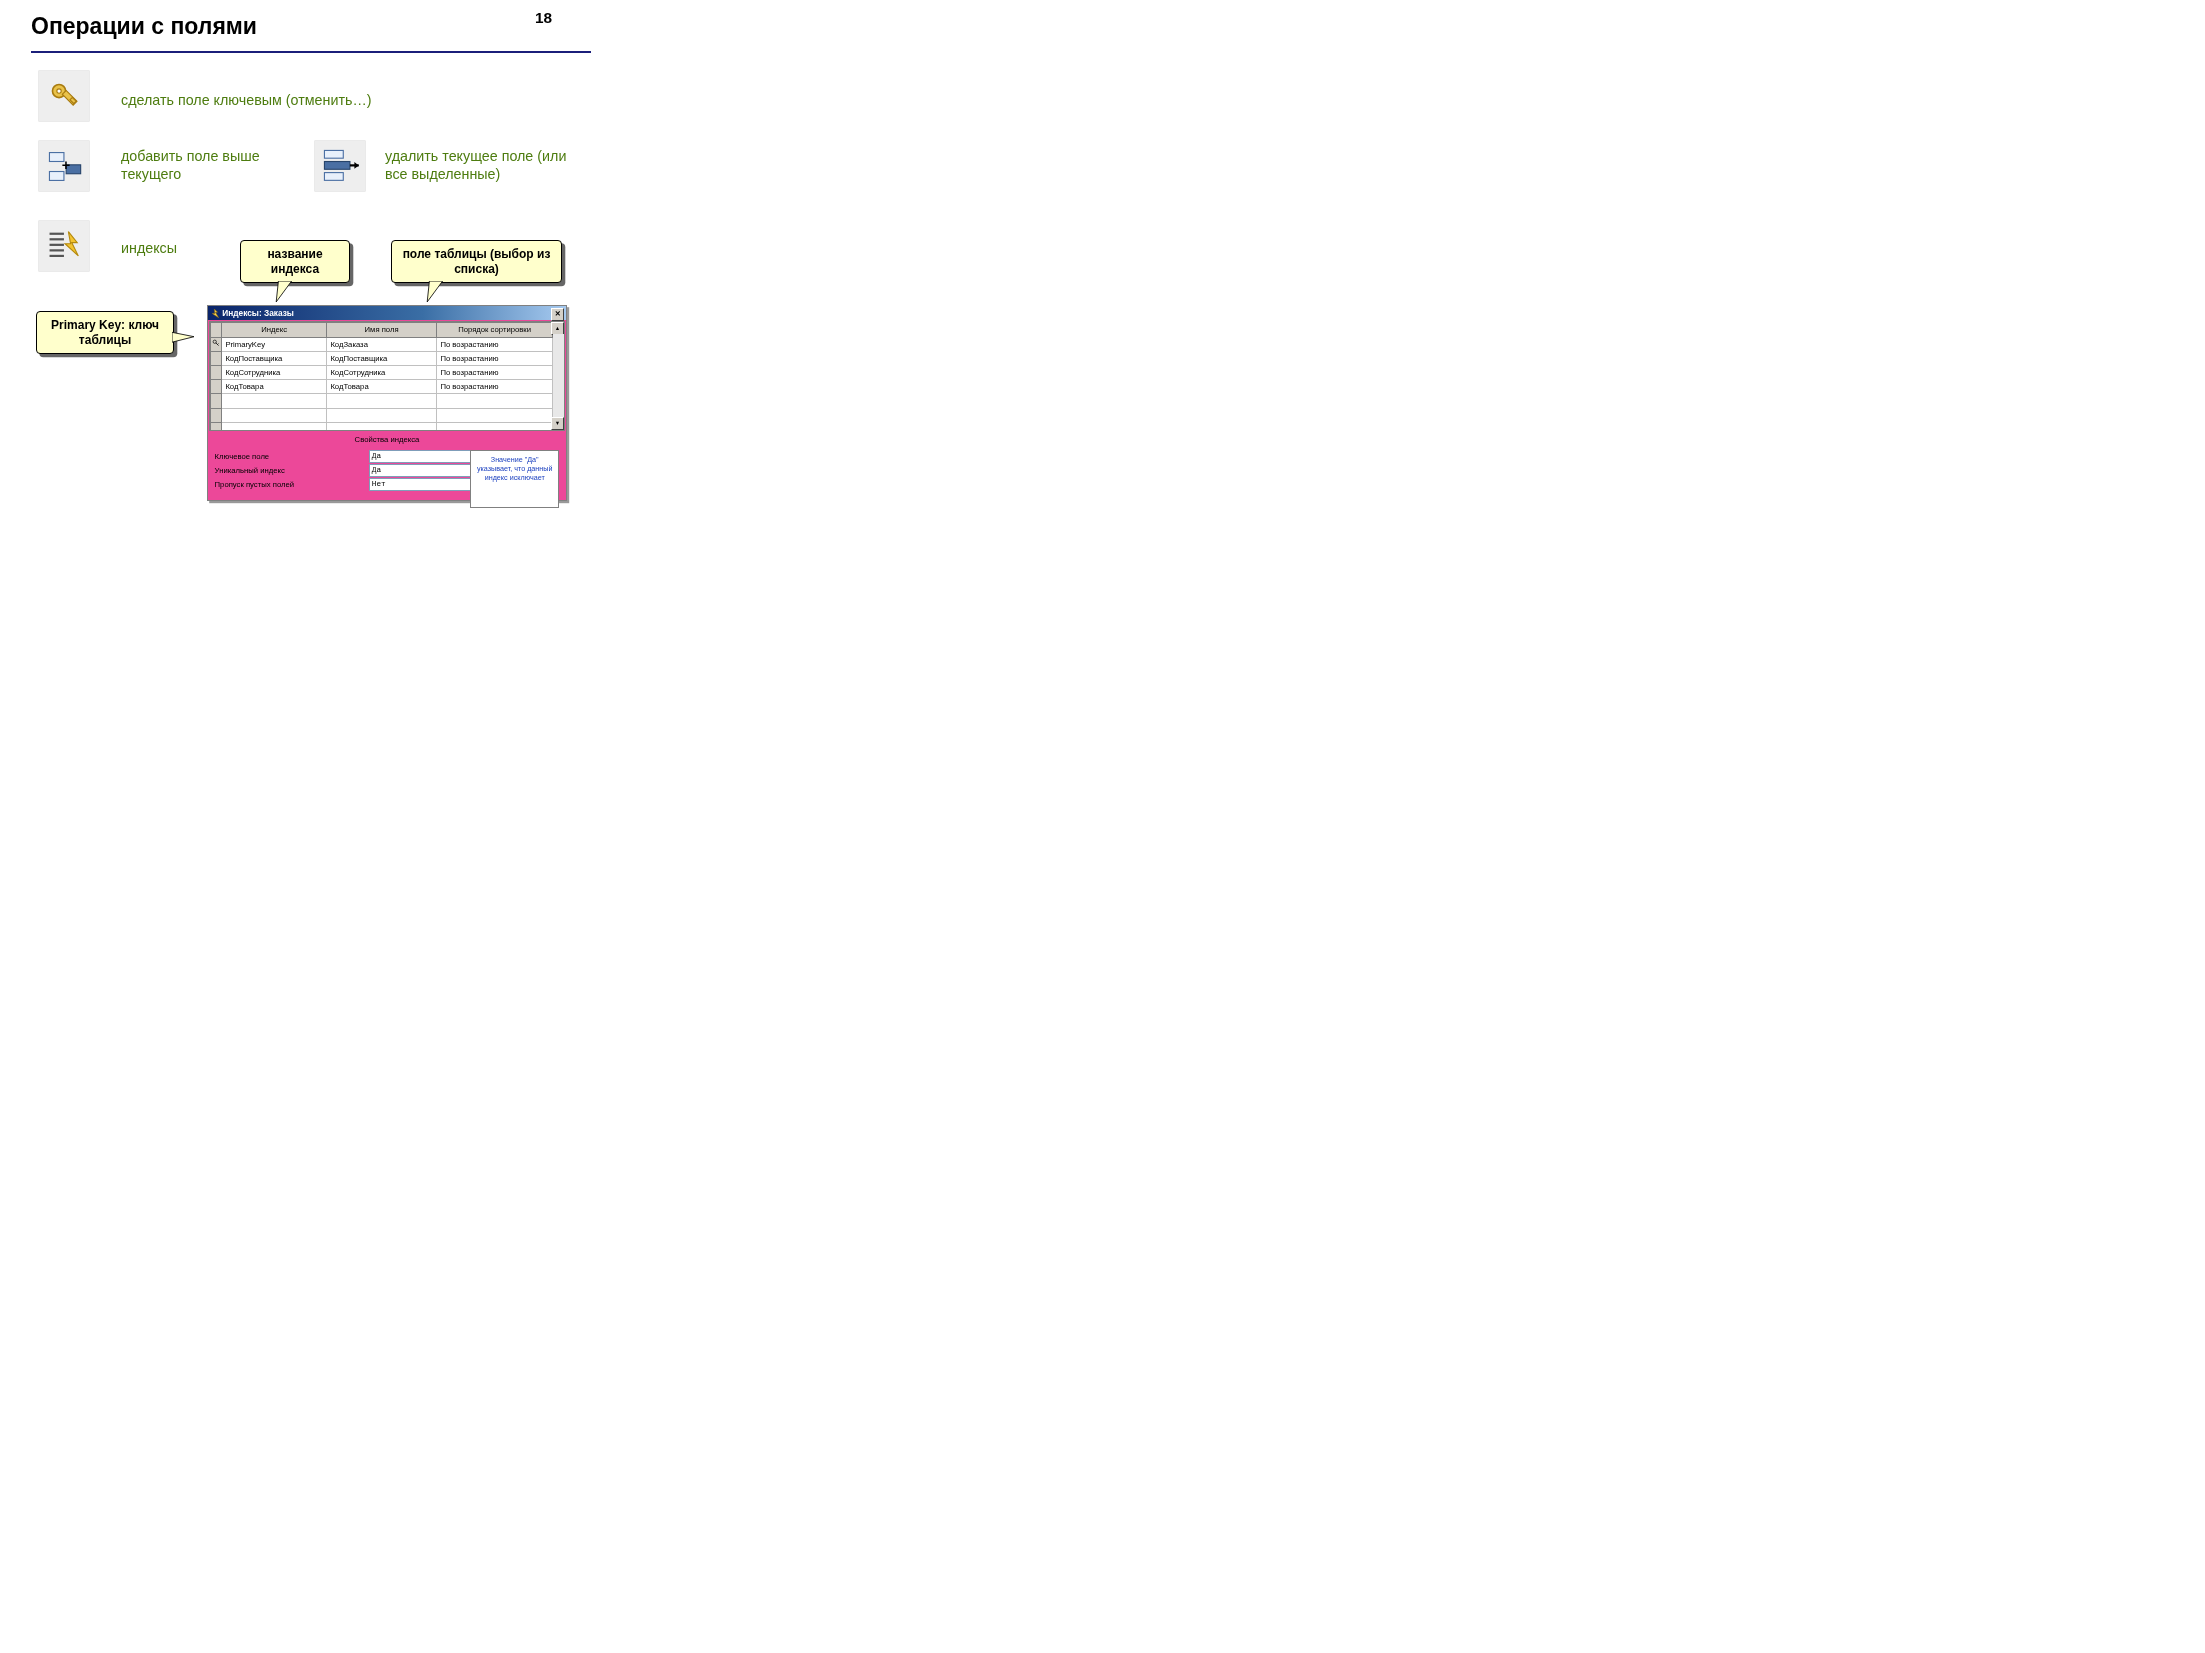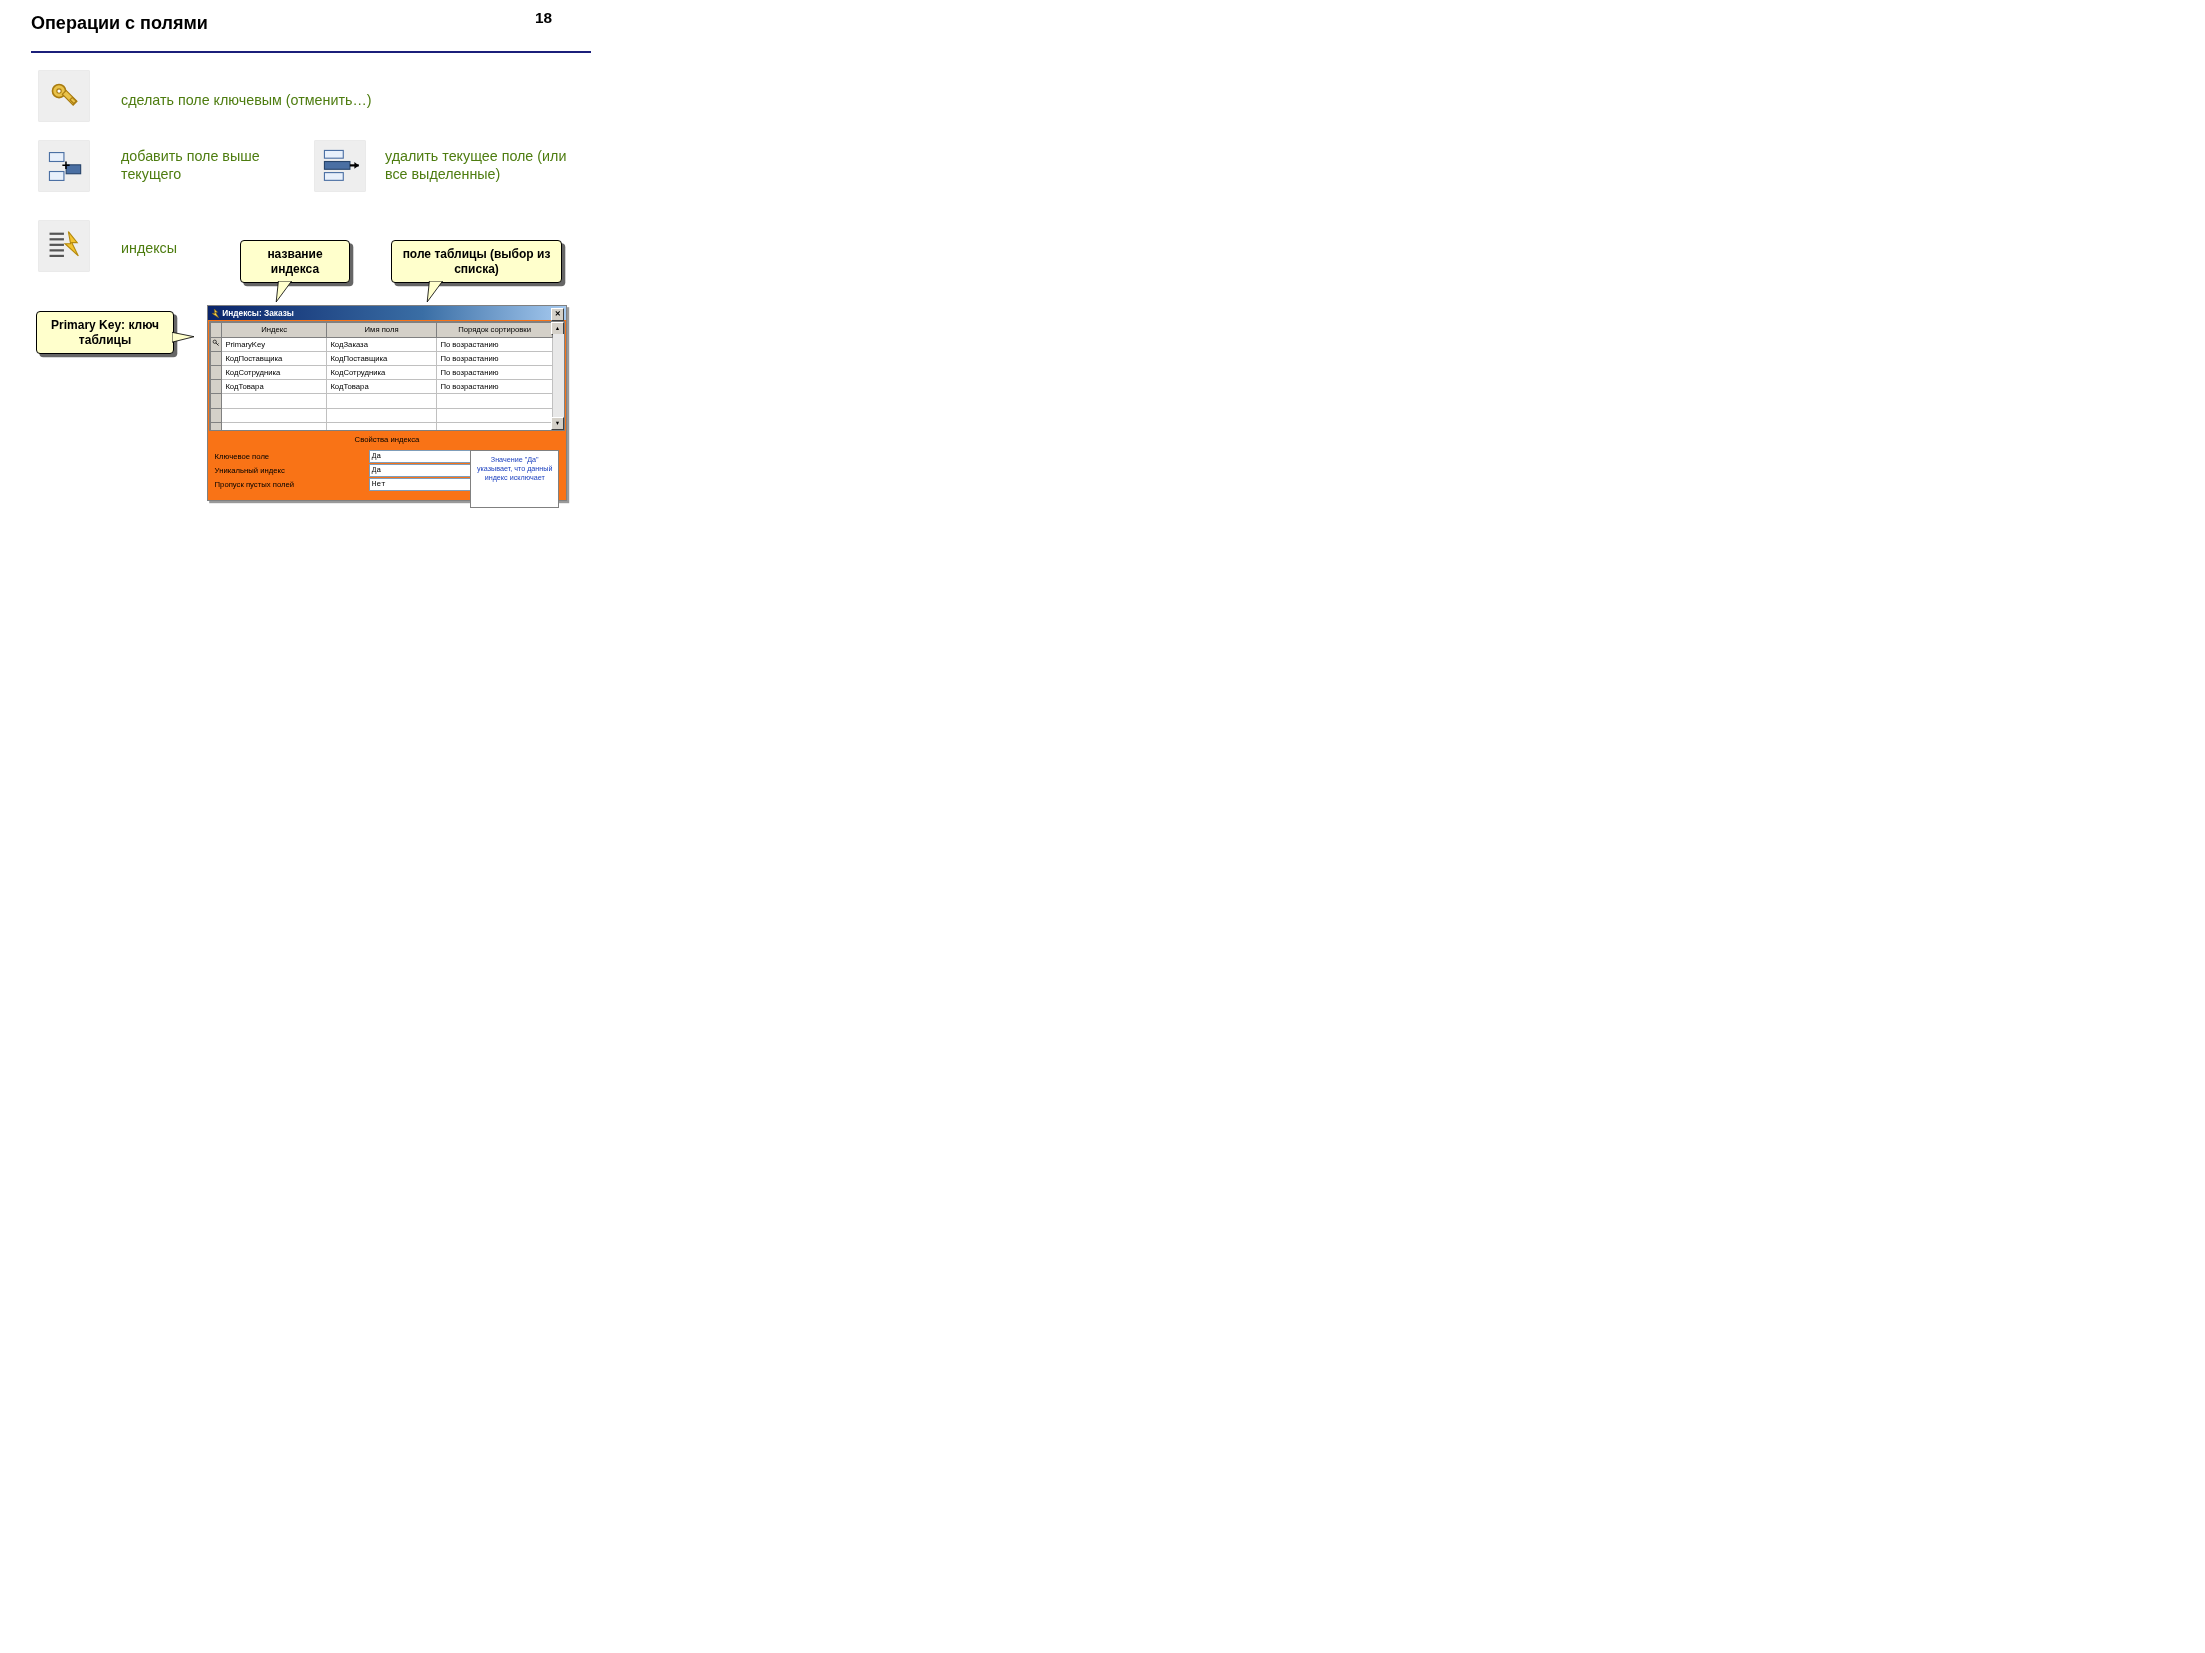--- a/index.html
+++ b/index.html
@@ -9,21 +9,21 @@
     font-family: Arial, Helvetica, sans-serif;
     width: 706px;
     height: 529px;
     position: relative;
     overflow: hidden;
   }
   .slide-title {
     position: absolute;
     top: 13.2px;
     left: 31px;
-    font-size: 18px;
+    font-size: 23px;
     font-weight: bold;
     color: #000;
   }
   .page-number {
     position: absolute;
     top: 8.8px;
     right: 154px;
     font-size: 15.4px;
     font-weight: bold;
     color: #000;
@@ -65,21 +65,21 @@
     box-shadow: 3.3px 3.3px 0 rgba(0,0,0,.6);
     line-height: 1.25;
   }
   
   .dialog {
     position: absolute;
     left: 207px;
     top: 305px;
     width: 358px;
     border: 1.1px solid #808080;
-    background: #f97316;
+    background: #ec4899;
     font-family: Tahoma, Arial, sans-serif;
     box-shadow: 2.2px 2.2px 0 rgba(0,0,0,.4);
   }
   .titlebar {
     height: 14.3px;
     background: linear-gradient(to right, #0a246a 0%, #3a6ea5 60%, #a6caf0 100%);
     color: #fff;
     font-weight: bold;
     font-size: 8.3px;
     line-height: 14.3px;

